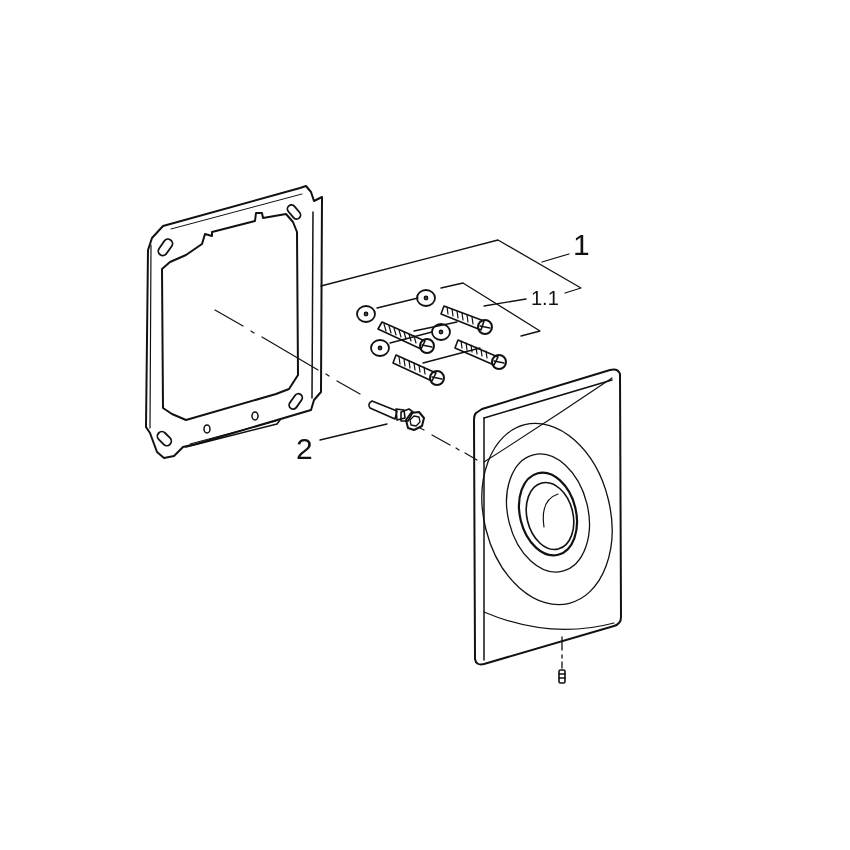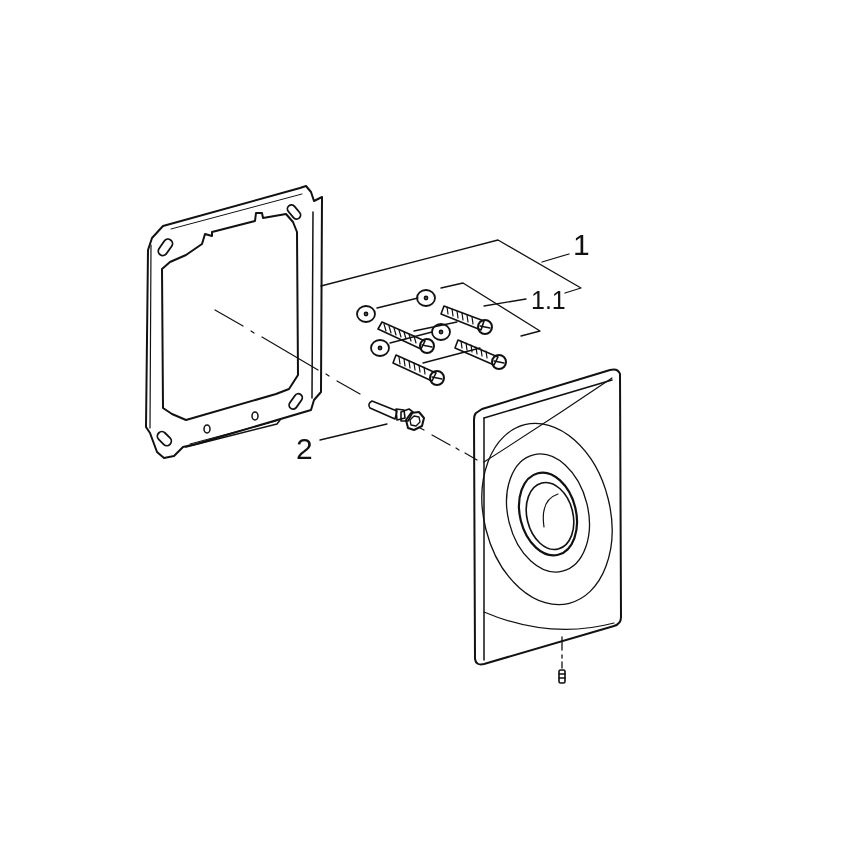--- a/index.html
+++ b/index.html
@@ -6,21 +6,21 @@
     body { width: 850px; height: 850px; position: relative; overflow: hidden; }
     svg.diagram { position: absolute; left: 0; top: 0; width: 850px; height: 850px; }
     .label {
       position: absolute;
       font-family: "Liberation Sans", sans-serif;
       color: #111111;
       line-height: 1;
       white-space: nowrap;
     }
     .label-1 { left: 573px; top: 230px; font-size: 30px; }
-    .label-11 { left: 531px; top: 288px; font-size: 25px; }
+    .label-11 { left: 531px; top: 288px; font-size: 20px; }
     .label-2 { left: 296px; top: 434px; font-size: 30px; }
   </style>
 </head>
 <body>
 
 <svg class="diagram" viewBox="0 0 850 850" xmlns="http://www.w3.org/2000/svg" fill="none" stroke="#111" stroke-linejoin="round" stroke-linecap="round">
 
   <g stroke-width="2">
 
     <path d="M152 238 L163 226 L300 188 L306 186 L311 192 L314 201 L322 197 L321 392 L314 400 L311 410 L196 444 L183 447 L174 456 L164 458 L157 452 L150 433 L146 427 L148 250 Z"></path>

